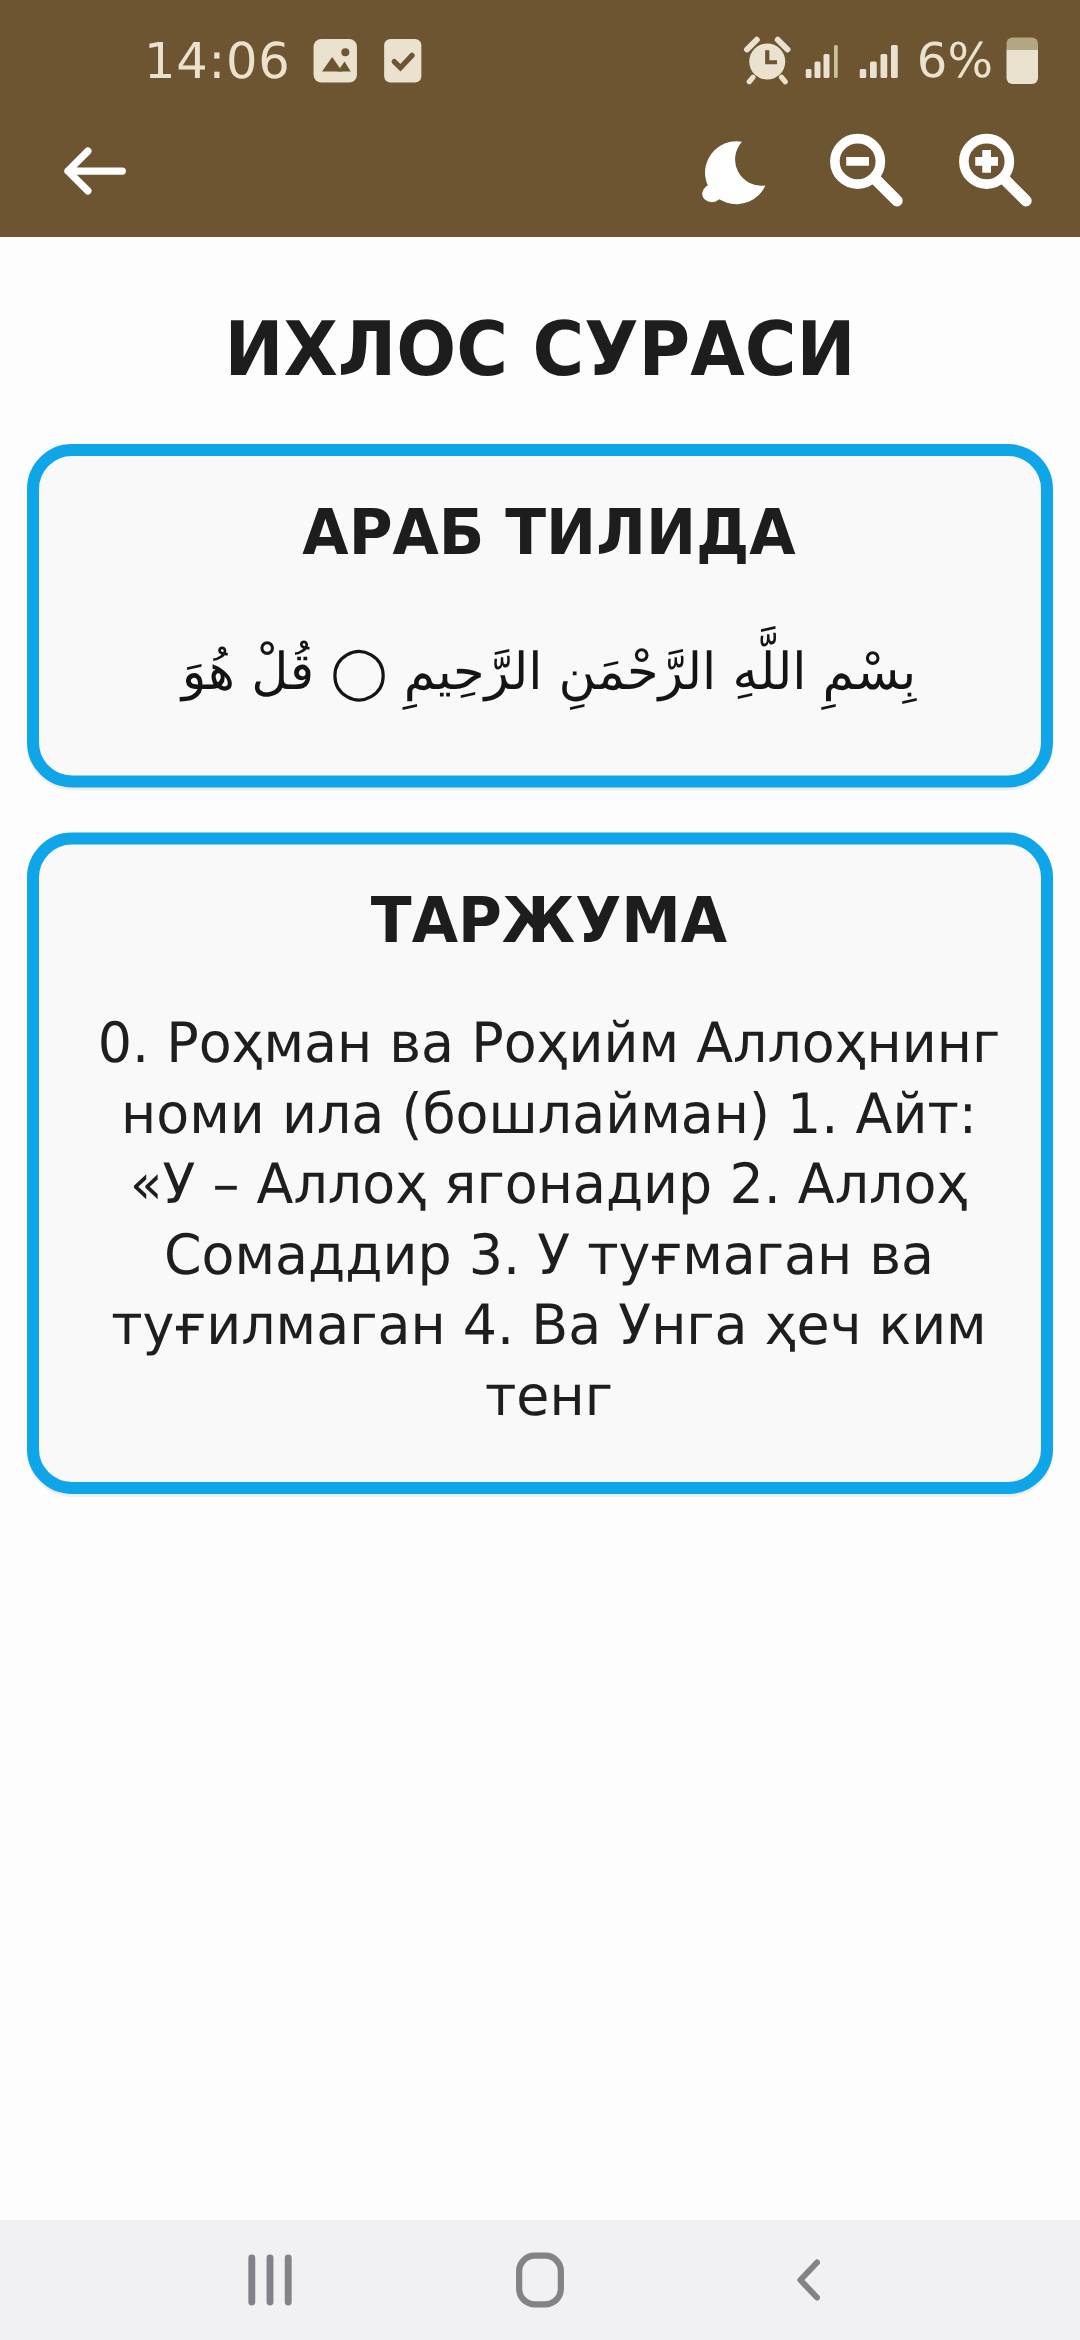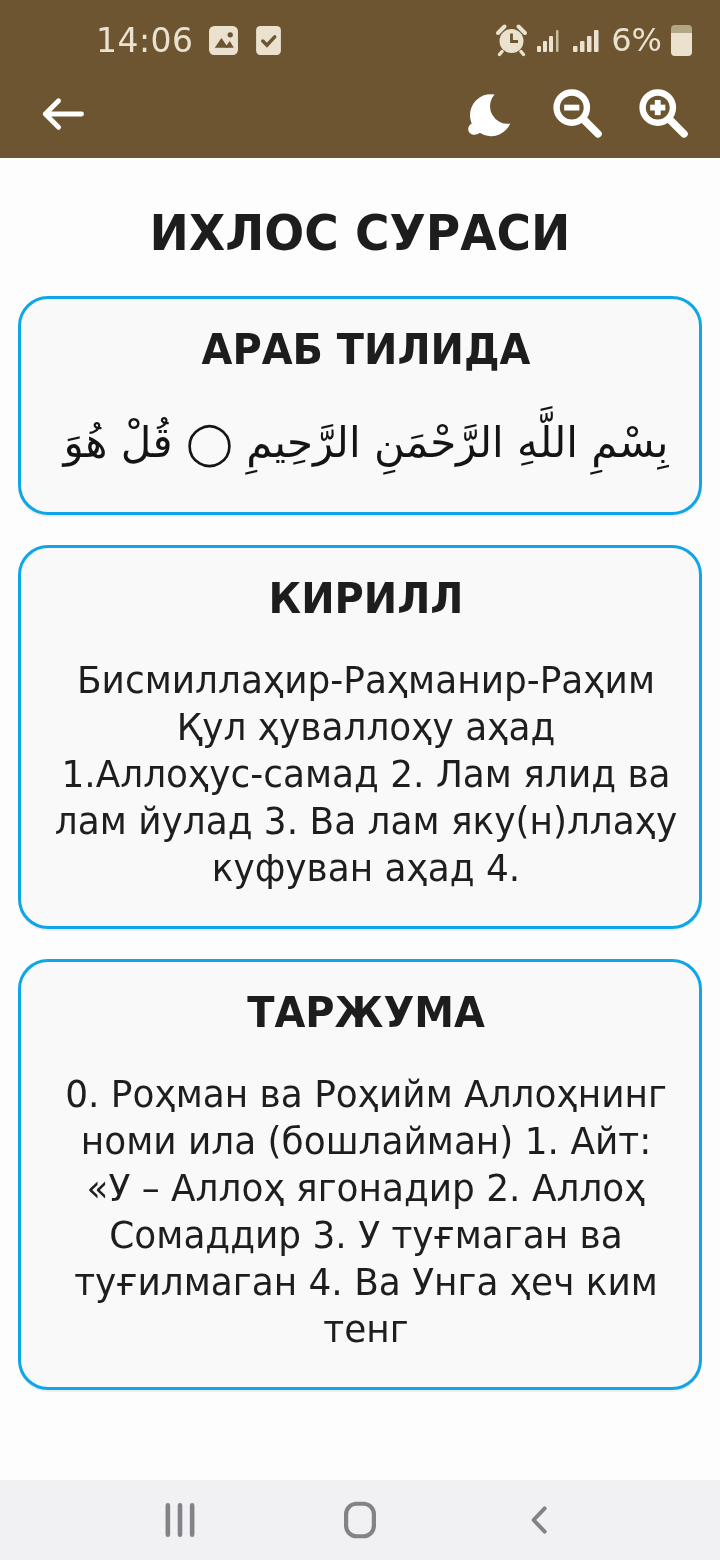--- a/index.html
+++ b/index.html
@@ -49,35 +49,35 @@
     margin: 46px 0 34px 0;
     text-align: center;
     font-size: 50px; font-weight: bold; color: #1d1d1d;
     letter-spacing: 0px;
     transform: scaleX(0.94);
   }
 
   .card {
     margin: 0 18px 30px 18px;
     background: #f9f9f9;
-    border: 3px solid #0ea5e9;
+    border: 8px solid #0ea5e9;
     border-radius: 30px;
     padding: 26px 8px 34px 20px;
     box-shadow: 0 2px 0 rgba(0,0,0,0.06);
   }
   .card-heading {
     text-align: center;
     font-size: 42px; font-weight: bold; color: #1d1d1d;
     margin-bottom: 34px;
     transform: scaleX(0.95);
   }
   .arabic-text {
     direction: rtl;
     text-align: center;
-    font-size: 42px; color: #141414;
+    font-size: 34px; color: #141414;
     line-height: 70px;
   }
   .body-text {
     text-align: center;
     font-size: 37px; color: #1e1e1e;
     line-height: 47px;
     transform: scaleX(0.97);
   }
 
   
@@ -189,30 +189,20 @@
 
     <h1 class="page-title">ИХЛОС СУРАСИ</h1>
 
     <div class="card">
       <div class="card-heading">АРАБ ТИЛИДА</div>
       <div class="arabic-text" dir="rtl">
           <div class="arabic-line">بِسْمِ اللَّهِ الرَّحْمَنِ الرَّحِيمِ ◯ قُلْ هُوَ</div>
         </div>
     </div>
 
-    <div class="card">
-      <div class="card-heading">КИРИЛЛ</div>
-      <div class="body-text">
-          <div class="body-line">Бисмиллаҳир-Раҳманир-Раҳим</div>
-          <div class="body-line">Қул ҳуваллоҳу аҳад</div>
-          <div class="body-line">1.Аллоҳус-самад 2. Лам ялид ва</div>
-          <div class="body-line">лам йулад 3. Ва лам яку(н)ллаҳу</div>
-          <div class="body-line">куфуван аҳад 4.</div>
-        </div>
-    </div>
 
     <div class="card">
       <div class="card-heading">ТАРЖУМА</div>
       <div class="body-text">
           <div class="body-line">0. Роҳман ва Роҳийм Аллоҳнинг</div>
           <div class="body-line">номи ила (бошлайман) 1. Айт:</div>
           <div class="body-line">«У – Аллоҳ ягонадир 2. Аллоҳ</div>
           <div class="body-line">Сомаддир 3. У туғмаган ва</div>
           <div class="body-line">туғилмаган 4. Ва Унга ҳеч ким тенг</div>
         </div>

